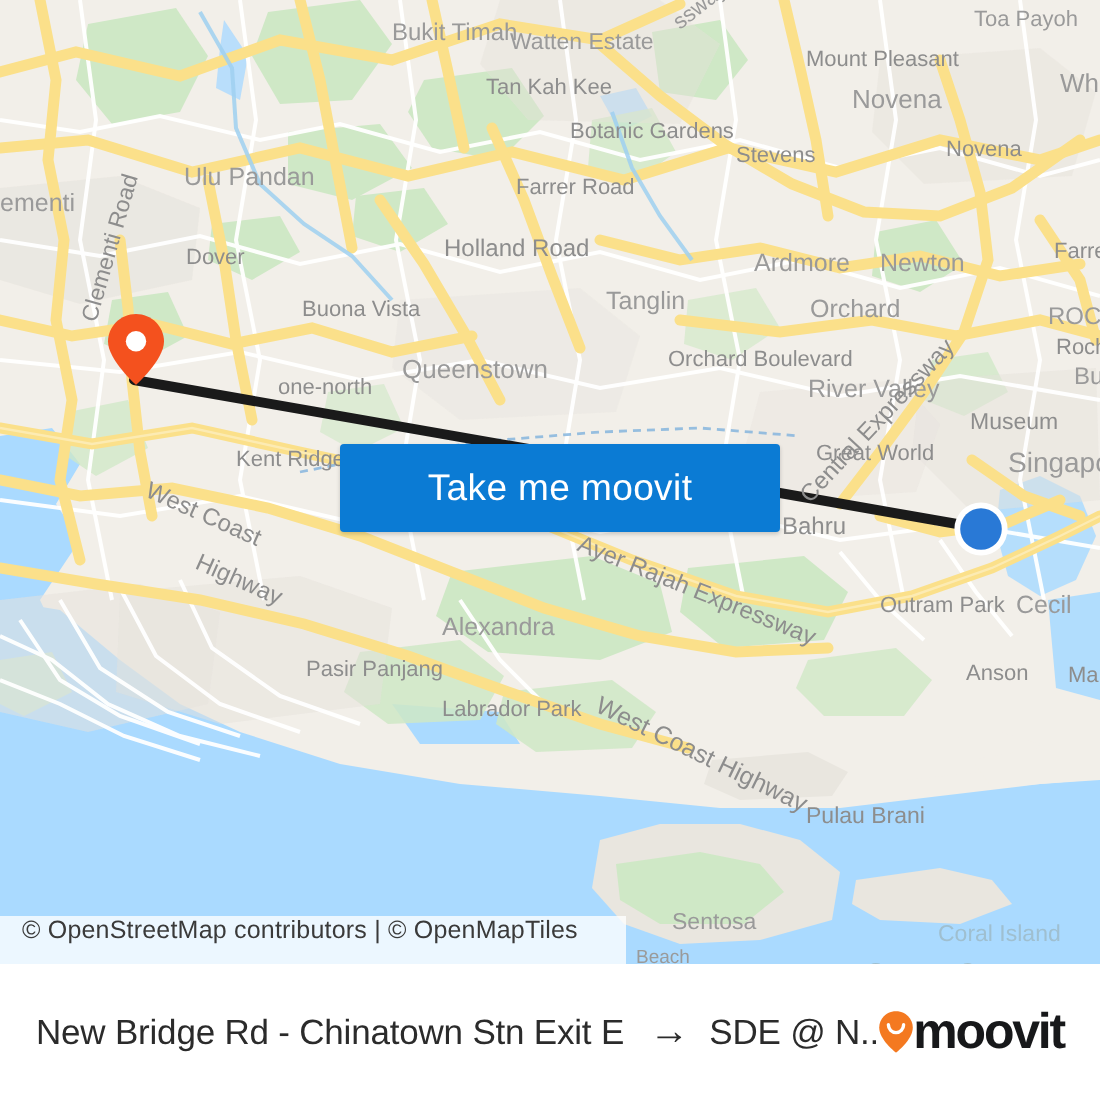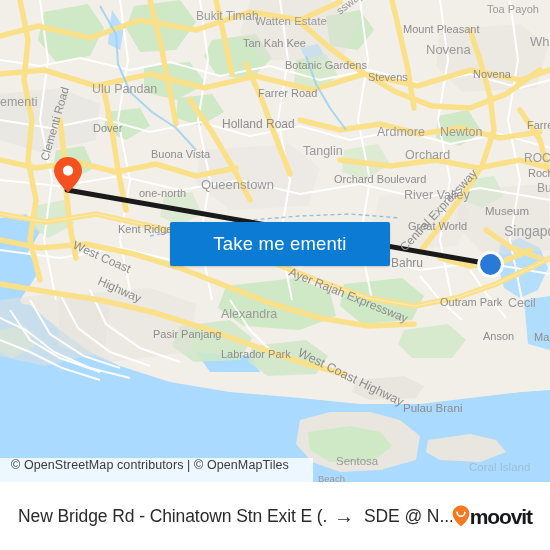--- a/index.html
+++ b/index.html
@@ -69,21 +69,21 @@
   .trip-arrow {
     font-size: 20px; color: #2b2b2b;
     margin: 0 10px 0 8px; line-height: 1;
   }
   .moovit {
     margin-left: auto;
     display: flex; align-items: center;
     padding-right: 6px;
   }
   .moovit-word {
-    font-size: 21px;
+    font-size: 25px;
     font-weight: bold;
     color: #17181a;
     letter-spacing: -1.1px;
     line-height: 1;
   }
   .moovit-pin { margin-right: 0px; display:block; }
 </style>
 </head>
 <body>
 
@@ -286,21 +286,21 @@
     <svg style="position:absolute;left:52px;top:156px;width:32px;height:38px;" viewBox="0 0 32 38">
       <path d="M16 1 C8.3 1 2 7.2 2 14.8 C2 24 16 36.5 16 36.5 C16 36.5 30 24 30 14.8 C30 7.2 23.7 1 16 1 Z" fill="#f4511e"></path>
       <circle cx="16" cy="14.6" r="5.1" fill="#ffffff"></circle>
     </svg>
 
     <svg style="position:absolute;left:476px;top:250px;width:29px;height:29px;" viewBox="0 0 29 29">
       <circle cx="14.5" cy="14.5" r="13.3" fill="#ffffff"></circle>
       <circle cx="14.5" cy="14.5" r="10.4" fill="#2979d6"></circle>
     </svg>
 
-    <button class="cta">Take me ementi</button>
+    <button class="cta">Take me moovit</button>
 
     <div class="attribution">
       <span>© OpenStreetMap contributors | © OpenMapTiles</span>
     </div>
   </div>
 
   <div class="bottombar">
     <span class="trip-from">New Bridge Rd - Chinatown Stn Exit E (...</span>
     <span class="trip-arrow">→</span>
     <span class="trip-to">SDE @ N...</span>

